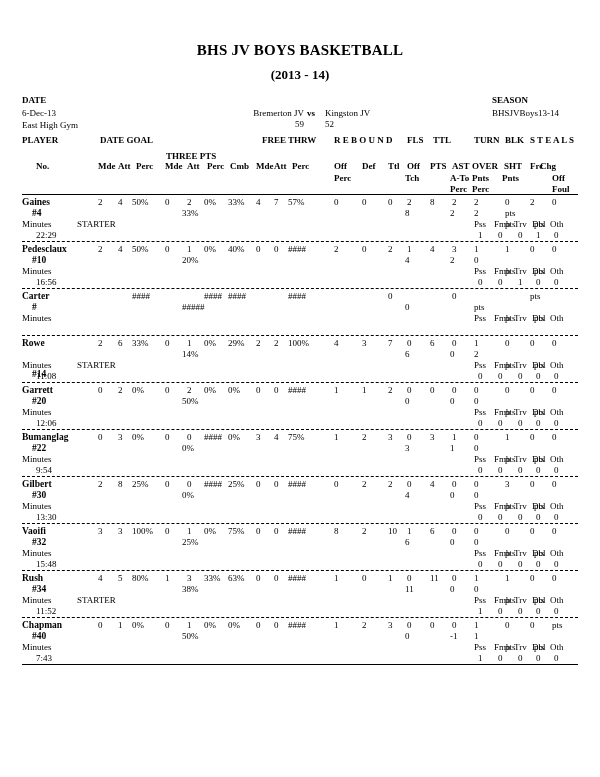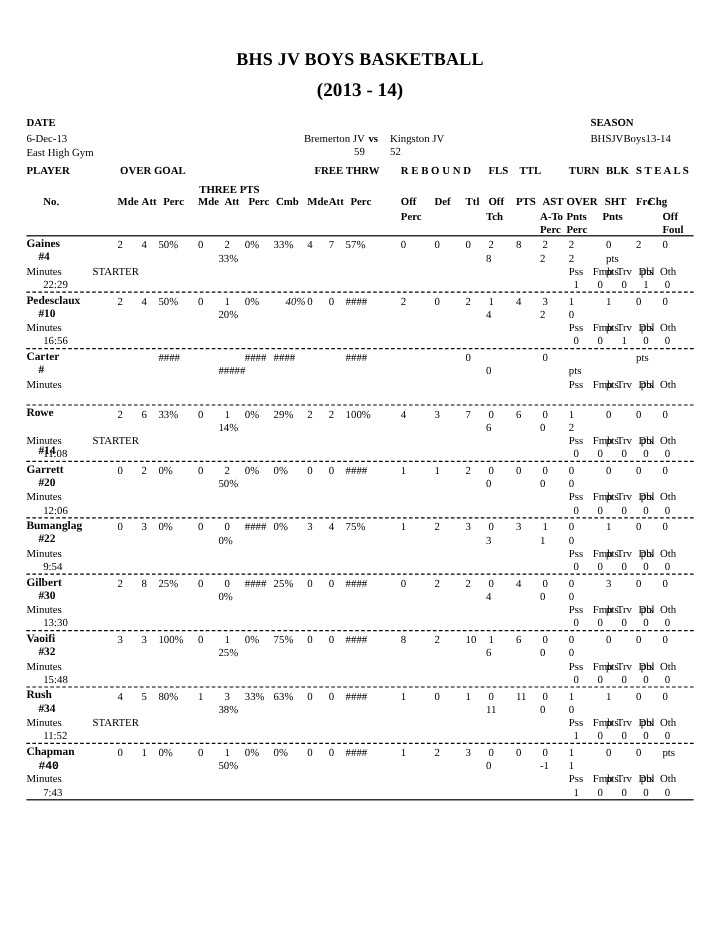--- a/index.html
+++ b/index.html
@@ -27,21 +27,21 @@
     text-align: center;
     font-family: "Liberation Serif", serif;
     font-weight: bold;
     font-size: 15px;
     margin-top: 42px;
     letter-spacing: 0.2px;
   }
   .subtitle {
     text-align: center;
     font-weight: bold;
-    font-size: 16px;
+    font-size: 13px;
     margin-top: 8px;
   }
 
   
   .hdr {
     position: relative;
     margin-top: 12px;
     height: 40px;
     font-size: 9px;
   }
@@ -145,21 +145,21 @@
     <span class="teamA">Bremerton JV</span>
     <span class="vs">vs</span>
     <span class="teamB">Kingston JV</span>
     <span class="scoreA">59</span>
     <span class="scoreB">52</span>
   </div>
 
   <div class="table">
     <div class="colhdr" id="colhdr-row1">
         <span class="bold" style="left: 0px; top: 0px;">PLAYER</span>
-        <span class="bold" style="left: 78px; top: 0px;">OVER GOAL</span>
+        <span class="bold" style="left: 78px; top: 0px;">DATE GOAL</span>
         <span class="bold" style="left: 144px; top: 0px; margin-top: 16px;">THREE PTS</span>
         <span class="bold" style="left: 240px; top: 0px; text-align: right;">FREE THRW</span>
         <span class="bold" style="left: 312px; top: 0px;">R E B O U N D</span>
         <span class="bold" style="left: 385px; top: 0px;">FLS</span>
         <span class="bold" style="left: 411px; top: 0px;">TTL</span>
         <span class="bold" style="left: 452px; top: 0px;">TURN</span>
         <span class="bold" style="left: 483px; top: 0px;">BLK</span>
         <span class="bold" style="left: 508px; top: 0px;">S T E A L S</span>
       </div>
     <div class="colhdr" id="colhdr-row2" style="height:12px">
@@ -248,21 +248,21 @@
           <span class="pname" style="left: 0px; top: 2px;">Pedesclaux</span>
           <span class="pnum" style="left: 10px; top: 13px;">#10</span>
           <span class="minlbl" style="left: 0px; top: 24px;">Minutes</span>
           <span class="minval" style="left: 14px; top: 35px;">16:56</span>
           <span style="left: 76px; top: 2px;">2</span>
           <span style="left: 96px; top: 2px;">4</span>
           <span style="left: 110px; top: 2px;">50%</span>
           <span style="left: 143px; top: 2px;">0</span>
           <span style="left: 165px; top: 2px;">1</span>
           <span style="left: 182px; top: 2px;">0%</span>
-          <span style="left: 216px; top: 2px; font-style: italic;">40%</span>
+          <span style="left: 206px; top: 2px;">40%</span>
           <span style="left: 234px; top: 2px;">0</span>
           <span style="left: 252px; top: 2px;">0</span>
           <span style="left: 266px; top: 2px;">####</span>
           <span style="left: 312px; top: 2px;">2</span>
           <span style="left: 340px; top: 2px;">0</span>
           <span style="left: 366px; top: 2px;">2</span>
           <span style="left: 385px; top: 2px;">1</span>
           <span style="left: 408px; top: 2px;">4</span>
           <span style="left: 430px; top: 2px;">3</span>
           <span style="left: 452px; top: 2px;">1</span>
@@ -572,21 +572,21 @@
           <span style="left: 510px; top: 24px;">Dbl</span>
           <span style="left: 528px; top: 24px;">Oth</span>
           <span style="left: 456px; top: 35px;">1</span>
           <span style="left: 476px; top: 35px;">0</span>
           <span style="left: 496px; top: 35px;">0</span>
           <span style="left: 514px; top: 35px;">0</span>
           <span style="left: 532px; top: 35px;">0</span>
         </div>
         <div class="rowgroup dashed">
           <span class="pname" style="left: 0px; top: 2px;">Chapman</span>
-          <span class="pnum" style="left: 10px; top: 13px; font-family: Liberation Mono, monospace;">#40</span>
+          <span class="pnum" style="left: 10px; top: 13px;">#40</span>
           <span class="minlbl" style="left: 0px; top: 24px;">Minutes</span>
           <span class="minval" style="left: 14px; top: 35px;">7:43</span>
           <span style="left: 76px; top: 2px;">0</span>
           <span style="left: 96px; top: 2px;">1</span>
           <span style="left: 110px; top: 2px;">0%</span>
           <span style="left: 143px; top: 2px;">0</span>
           <span style="left: 165px; top: 2px;">1</span>
           <span style="left: 182px; top: 2px;">0%</span>
           <span style="left: 206px; top: 2px;">0%</span>
           <span style="left: 234px; top: 2px;">0</span>

